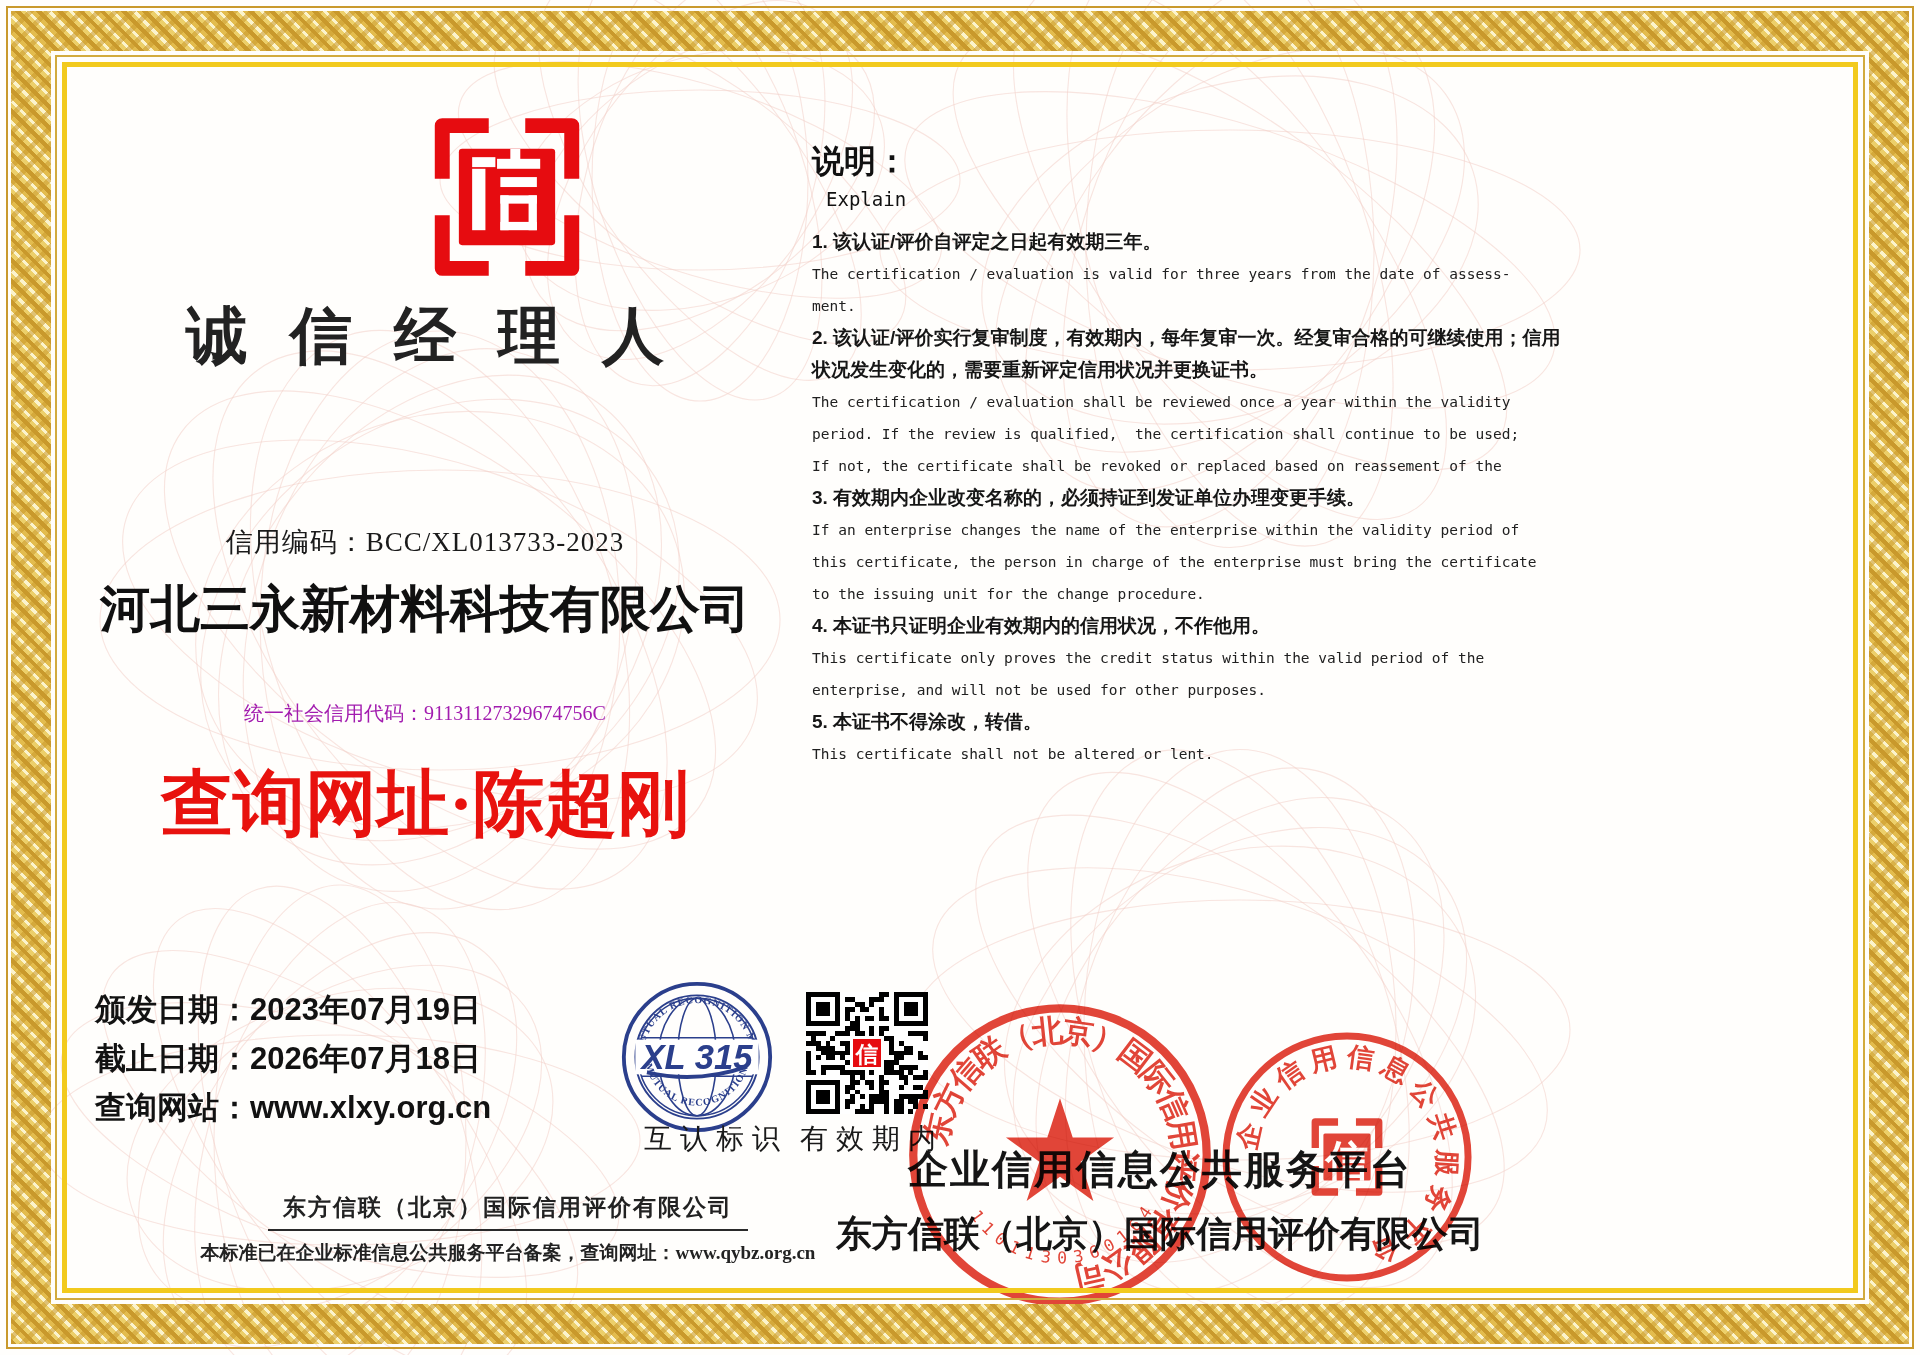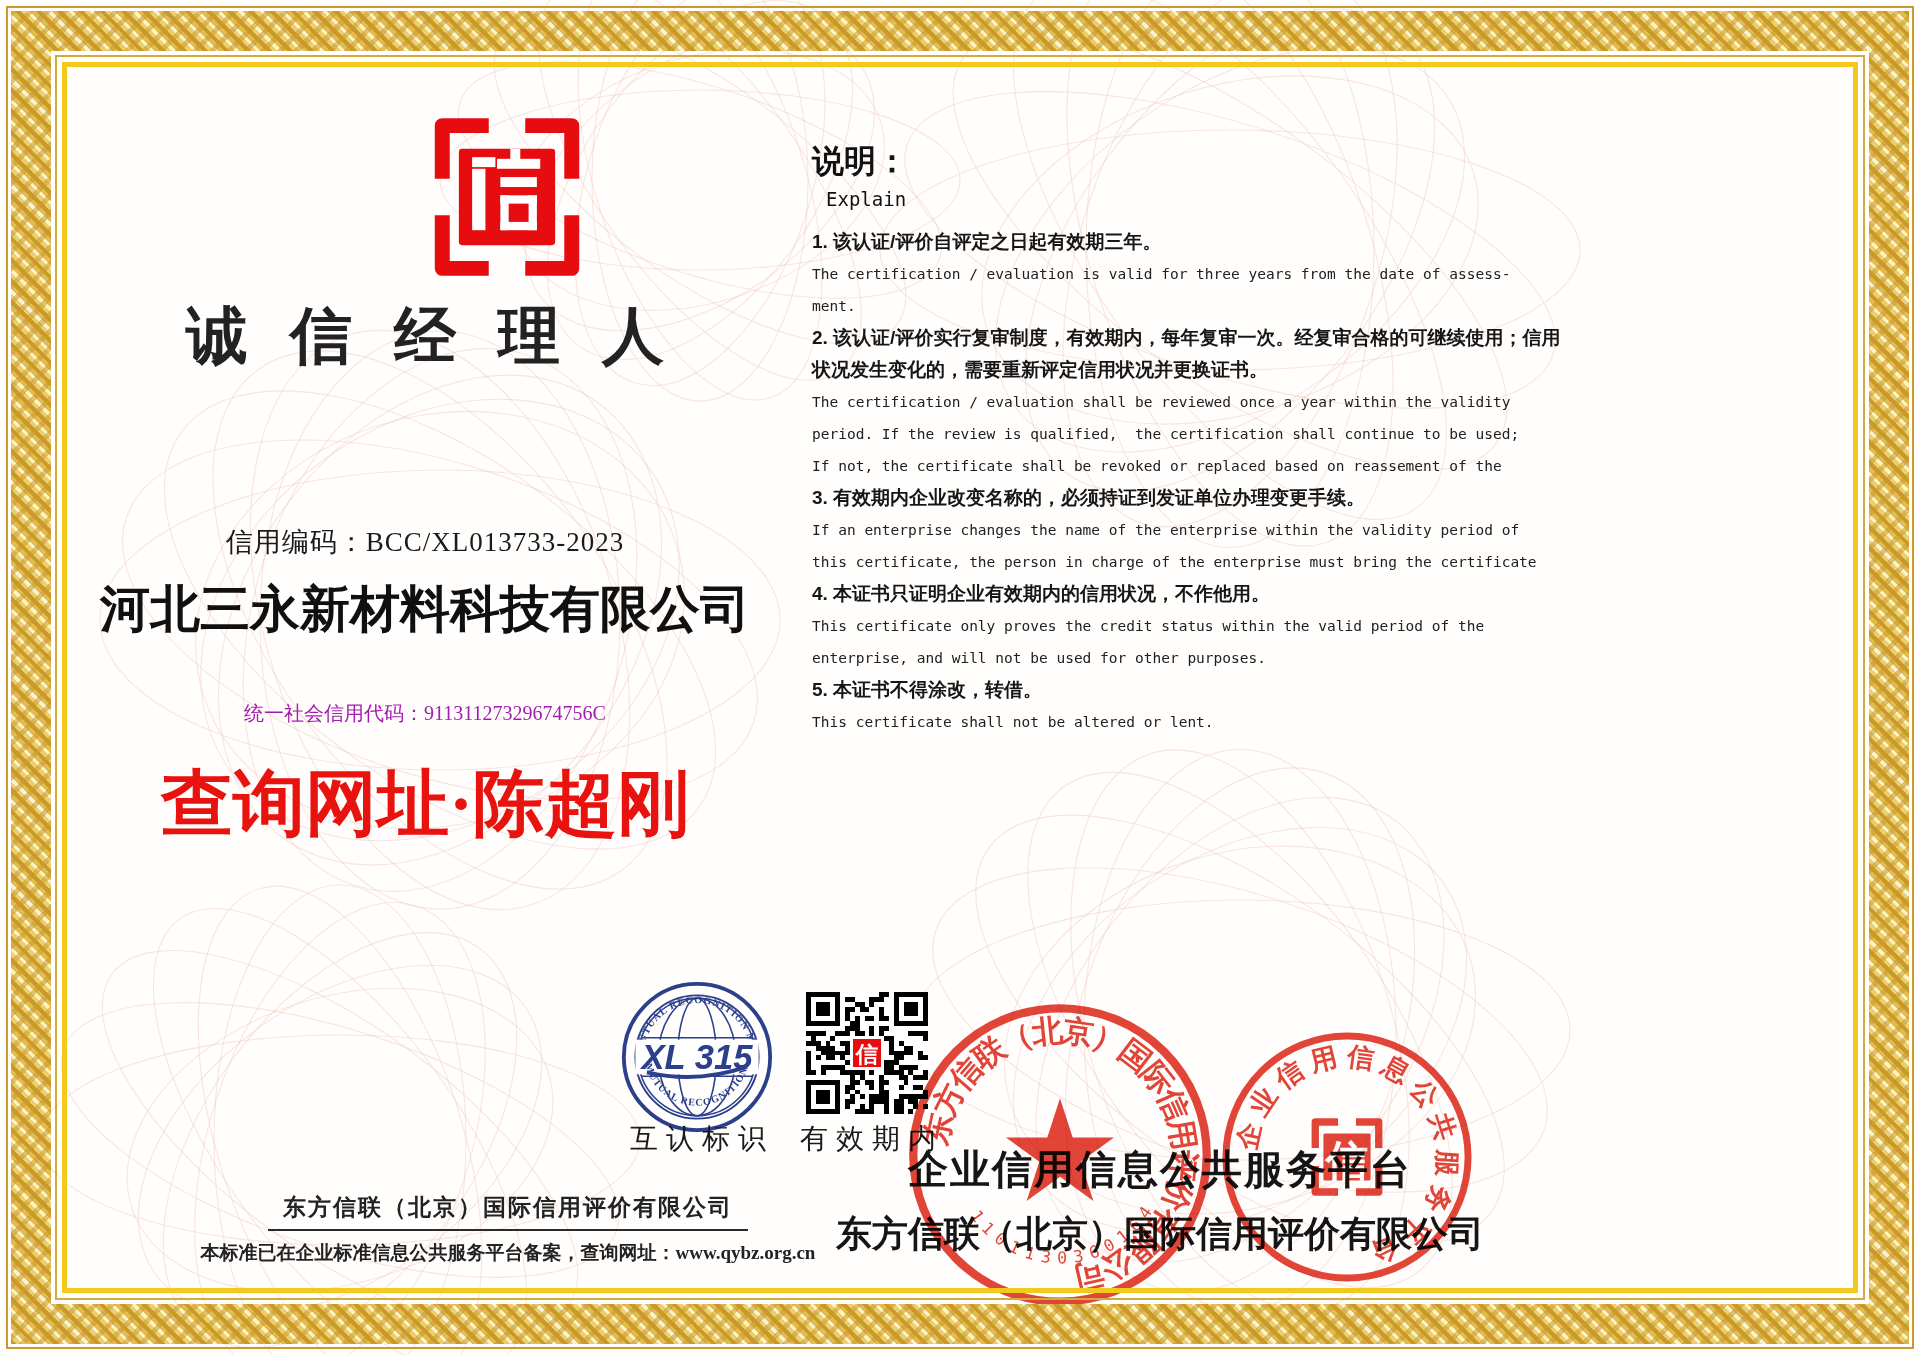--- a/index.html
+++ b/index.html
@@ -25,21 +25,21 @@
   .company{position:absolute;left:40px;top:576px;width:770px;text-align:center;z-index:2;
          font-weight:700;font-size:50px;color:#101010;}
   .uscc{position:absolute;left:80px;top:700px;width:690px;text-align:center;z-index:2;
          font-weight:400;font-size:20px;color:#a21caf;}
   .honoree{position:absolute;left:30px;top:756px;width:790px;text-align:center;z-index:2;
          font-weight:700;font-size:72px;color:#e8120e;white-space:nowrap;}
   .dates{position:absolute;left:95px;top:985px;z-index:2;font-family:"Liberation Sans",sans-serif;
          font-weight:700;font-size:31px;color:#121212;}
   .date-line{height:49px;line-height:49px;white-space:nowrap;}
   .xl315{position:absolute;left:620px;top:980px;width:154px;height:154px;z-index:2;}
-  .cap1{position:absolute;left:608px;top:1120px;width:180px;text-align:center;z-index:2;
+  .cap1{position:absolute;left:608px;top:1120px;width:180px;text-align:right;z-index:2;
         font-family:"Liberation Sans",sans-serif;font-size:28px;color:#1a1a1a;letter-spacing:8px;text-indent:8px;}
   .qr{position:absolute;left:806px;top:992px;width:122px;height:122px;z-index:2;}
   .cap2{position:absolute;left:778px;top:1120px;width:180px;text-align:center;z-index:2;
         font-family:"Liberation Sans",sans-serif;font-size:28px;color:#1a1a1a;letter-spacing:8px;text-indent:8px;}
   .foot1{position:absolute;left:158px;top:1192px;width:700px;text-align:center;z-index:2;
         font-weight:600;font-size:23px;color:#222;letter-spacing:2px;}
   .foot-rule{position:absolute;left:268px;top:1229px;width:480px;height:2px;background:#2a2a2a;z-index:2;}
   .foot2{position:absolute;left:128px;top:1240px;width:760px;text-align:center;z-index:2;
         font-weight:600;font-size:19px;color:#222;}
   
@@ -151,20 +151,25 @@
   <div class="title">诚信经理人</div>
 
   <div class="codeline"><span>信用编码：</span><span>BCC/XL013733-2023</span></div>
 
   <div class="company">河北三永新材料科技有限公司</div>
 
   <div class="uscc"><span>统一社会信用代码：</span><span>91131127329674756C</span></div>
 
   <div class="honoree">查询网址·陈超刚</div>
 
+  <div class="dates">
+    <div class="date-line"><span>颁发日期：</span><span>2023年07月19日</span></div>
+    <div class="date-line"><span>截止日期：</span><span>2026年07月18日</span></div>
+    <div class="date-line"><span>查询网站：</span><span>www.xlxy.org.cn</span></div>
+  </div>
 
   <div class="xl315">
     <svg viewBox="0 0 160 160" width="154" height="154">
       <defs>
         <path id="arcT" d="M24,80 A56,56 0 0 1 136,80"></path>
         <path id="arcB" d="M26,86 A55,55 0 0 0 134,86"></path>
       </defs>
       <circle cx="80" cy="80" r="76" fill="none" stroke="#2b3f8c" stroke-width="4"></circle>
       <circle cx="80" cy="80" r="64" fill="none" stroke="#2b3f8c" stroke-width="2"></circle>
       <g stroke="#2b3f8c" stroke-width="1.6" fill="none">
@@ -403,20 +408,21 @@
       <div class="x-en">The certification / evaluation is valid for three years from the date of assess-</div>
       <div class="x-en">ment.</div>
       <div class="x-zh">2. 该认证/评价实行复审制度，有效期内，每年复审一次。经复审合格的可继续使用；信用</div>
       <div class="x-zh">状况发生变化的，需要重新评定信用状况并更换证书。</div>
       <div class="x-en">The certification / evaluation shall be reviewed once a year within the validity</div>
       <div class="x-en">period. If the review is qualified,  the certification shall continue to be used;</div>
       <div class="x-en">If not, the certificate shall be revoked or replaced based on reassement of the</div>
       <div class="x-zh">3. 有效期内企业改变名称的，必须持证到发证单位办理变更手续。</div>
       <div class="x-en">If an enterprise changes the name of the enterprise within the validity period of</div>
       <div class="x-en">this certificate, the person in charge of the enterprise must bring the certificate</div>
+      <div class="x-en">to the issuing unit for the change procedure.</div>
       <div class="x-zh">4. 本证书只证明企业有效期内的信用状况，不作他用。</div>
       <div class="x-en">This certificate only proves the credit status within the valid period of the</div>
       <div class="x-en">enterprise, and will not be used for other purposes.</div>
       <div class="x-zh">5. 本证书不得涂改，转借。</div>
       <div class="x-en">This certificate shall not be altered or lent.</div>
     </div>
 
   <div class="iss1">企业信用信息公共服务平台</div>
   <div class="iss2">东方信联（北京）国际信用评价有限公司</div>
 

